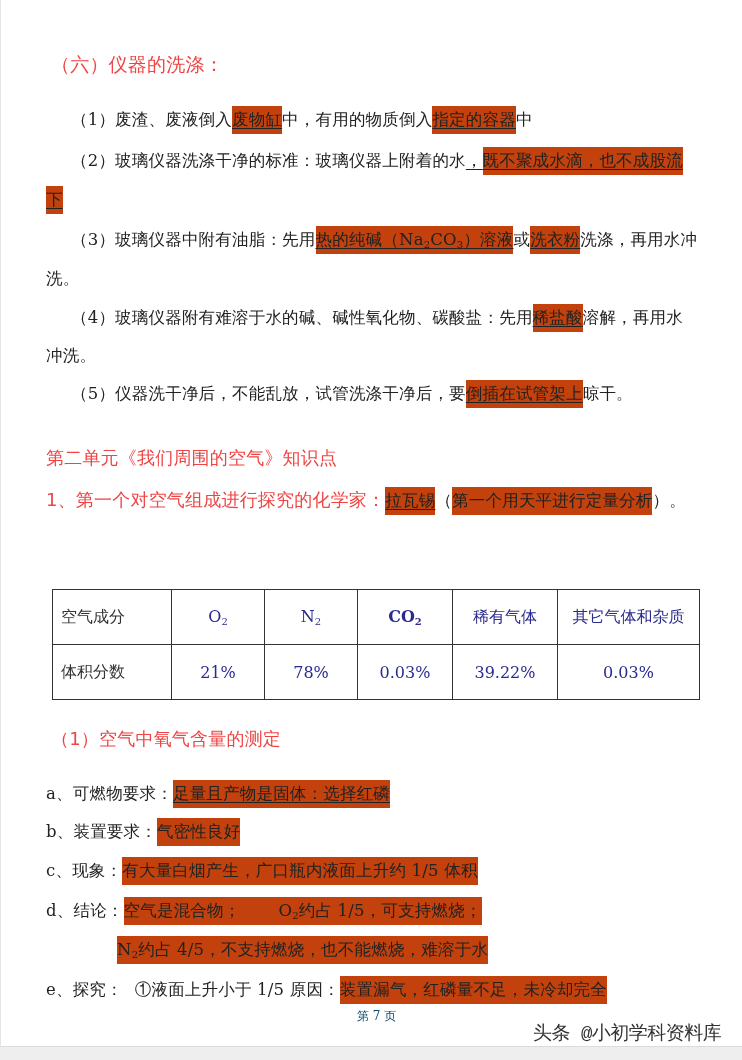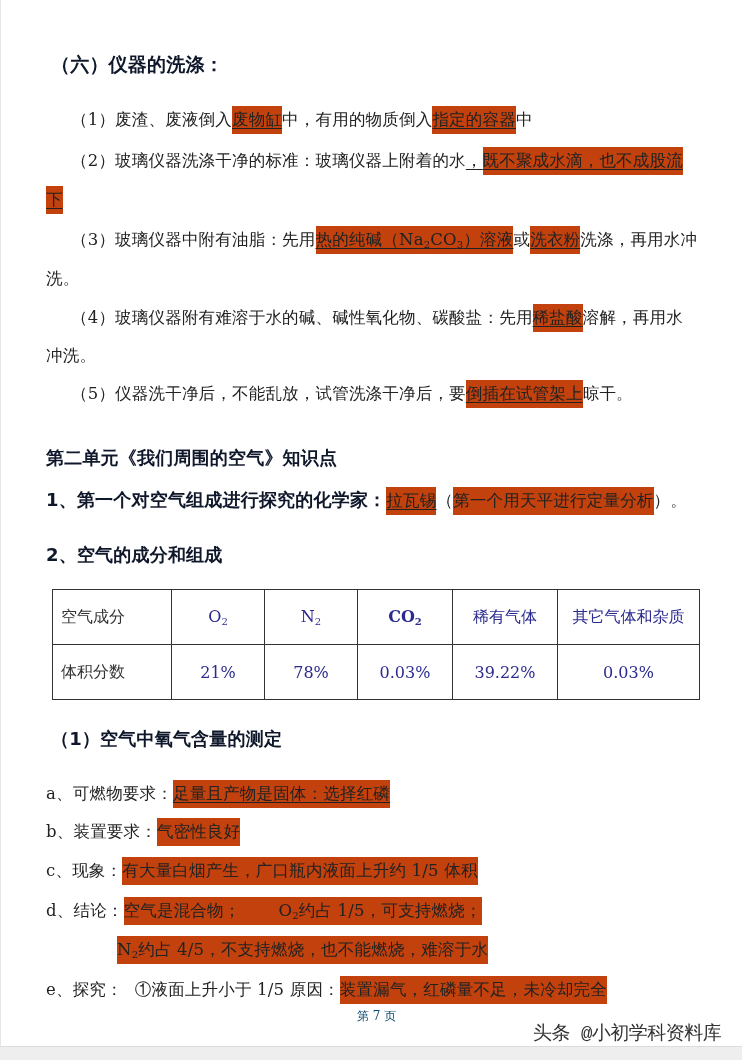--- a/index.html
+++ b/index.html
@@ -3,21 +3,21 @@
   <meta charset="utf-8">
   <style>
     html, body { margin: 0; padding: 0; }
     body {
       width: 742px; height: 1060px; background: #ffffff; position: relative; overflow: hidden;
       font-family: "DejaVu Serif", "Liberation Serif", serif; color: #222;
     }
     .page { position: absolute; left: 0; top: 0; width: 742px; height: 1046px; background: #fff; border-left: 1px solid #e6e6e6; }
     .bottom-strip { position: absolute; left: 0; top: 1046px; width: 742px; height: 14px; background: #eeeeee; border-top: 1px solid #dcdcdc; }
     .line { position: absolute; white-space: nowrap; font-size: 16.5px; letter-spacing: 0.2px; }
-    .h { font-family: "DejaVu Sans", "Liberation Sans", sans-serif; font-weight: bold; color: #0f172a; }
+    .h { font-family: "DejaVu Sans", "Liberation Sans", sans-serif; font-weight: normal; color: #ef4444; }
     .hl { background: #c2410c; padding: 4px 0 5px 0; }
     .u { text-decoration: underline; text-underline-offset: 3px; }
     sub { font-size: 10px; vertical-align: -3px; }
     table.comp { position: absolute; left: 51px; top: 589px; width: 648px; border-collapse: collapse; }
     table.comp td { border: 1.5px solid #333; height: 54px; text-align: center; font-size: 16px; color: #2b2b8f; padding: 0; }
     table.comp td.rowhead { text-align: left; padding-left: 8px; color: #333; }
     .pageno { position: absolute; left: 356px; top: 1008px; font-size: 12px; color: #0c4a6e; }
     .watermark { position: absolute; left: 532px; top: 1020px; font-size: 19px; color: #333; font-family: Liberation Mono, monospace; letter-spacing: -0.5px; }
   </style>
 </head>
@@ -51,21 +51,20 @@
   <div class="line" style="left:70px; top:383px;">
     <span>（5）仪器洗干净后，不能乱放，试管洗涤干净后，要</span><span class="hl u">倒插在试管架上</span><span>晾干。</span>
   </div>
 
   <div class="line h" style="left:45px; top:446px; font-size:18px;">第二单元《我们周围的空气》知识点</div>
 
   <div class="line" style="left:45px; top:488px;">
     <span class="h" style="font-size:18px;">1、第一个对空气组成进行探究的化学家：</span><span class="hl u">拉瓦锡</span><span>（</span><span class="hl">第一个用天平进行定量分析</span><span>）。</span>
   </div>
 
-  <div class="line h" style="left:45px; top:543px; font-size:18px;">2、空气的成分和组成</div>
 
   <table class="comp">
     <tbody>
         <tr>
       <td class="rowhead" style="width:110px;">空气成分</td>
       <td style="width:92px;"><span>O</span><sub>2</sub></td>
       <td style="width:92px;"><span>N</span><sub>2</sub></td>
       <td style="width:94px;font-weight:bold;"><span>CO</span><sub>2</sub></td>
       <td style="width:104px;">稀有气体</td>
       <td>其它气体和杂质</td>

